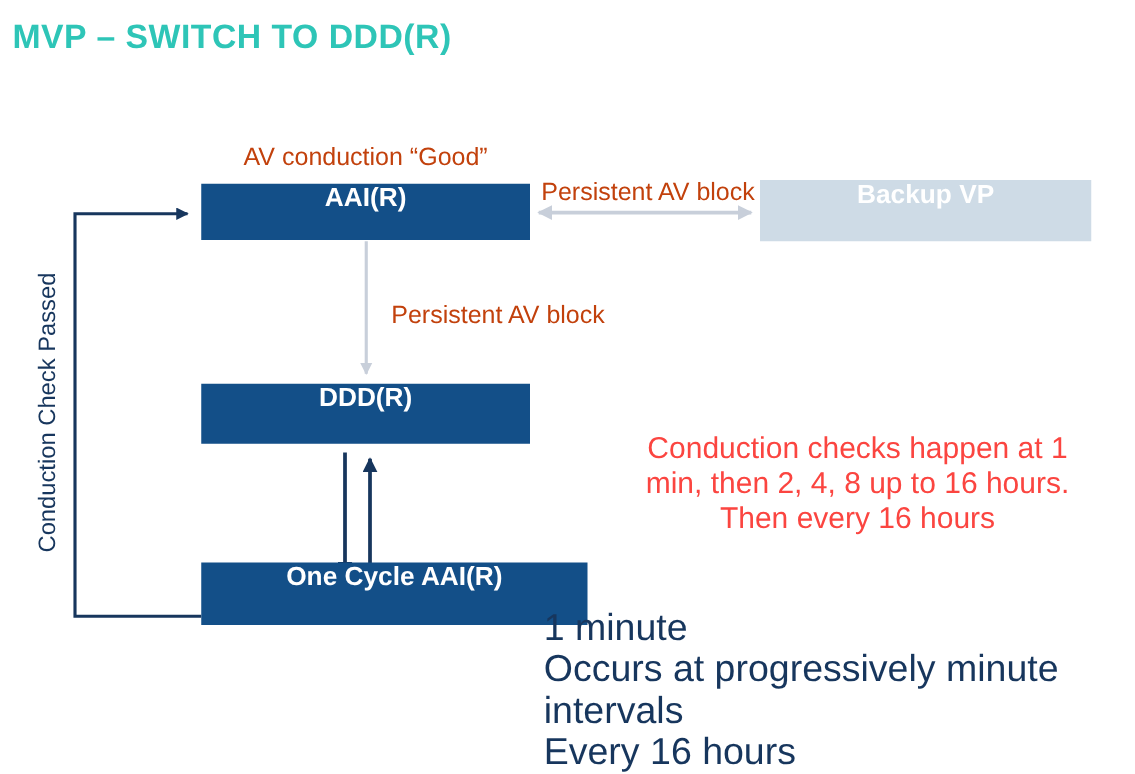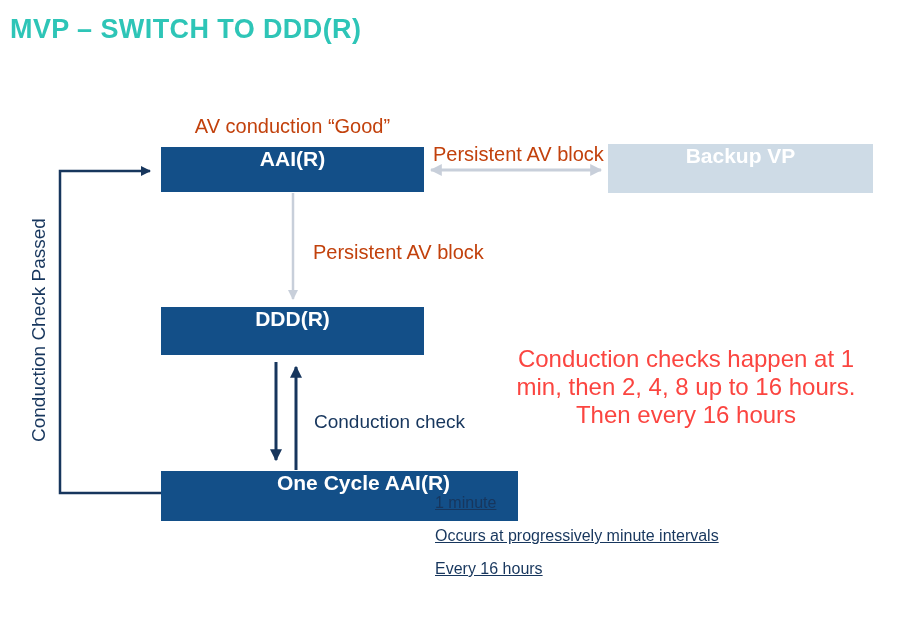--- a/index.html
+++ b/index.html
@@ -10,41 +10,41 @@
   .title{
     position:absolute;left:10px;top:14px;margin:0;
     font-size:27px;font-weight:800;letter-spacing:.4px;color:#2EC5B7;
   }
   .node{
     position:absolute;display:flex;justify-content:center;
     background:#134F88;color:#ffffff;font-weight:bold;font-size:21px;
   }
   .node.aai{left:161px;top:147px;width:263px;height:45px;}
   .node.ddd{left:161px;top:307px;width:263px;height:48px;}
-  .node.one-cycle{left:161px;top:471px;width:309px;height:50px;padding-left:48px;}
+  .node.one-cycle{left:161px;top:450px;width:309px;height:50px;}
   .node.backup{left:608px;top:144px;width:265px;height:49px;background:#CEDBE6;}
   .gray-label{
     position:absolute;color:#c2410c;font-size:20px;white-space:nowrap;
   }
   .lbl-good{left:161px;top:115px;width:263px;text-align:center;}
   .lbl-transient{left:433px;top:143px;}
   .lbl-persistent{left:313px;top:241px;}
   .lbl-check{
     position:absolute;left:314px;top:411px;color:#17365D;font-size:19px;white-space:nowrap;
   }
   .vlabel{
     position:absolute;left:-71px;top:321px;width:220px;text-align:center;
     transform:rotate(-90deg);color:#17365D;font-size:19px;font-weight:500;white-space:nowrap;
   }
   .red-note{
     position:absolute;left:500px;top:345px;width:372px;text-align:center;
     color:#FB4540;font-size:24px;line-height:28px;
   }
   .timing{
-    position:absolute;left:435px;top:486px;color:#17365D;font-size:16px;line-height:33px;text-decoration:underline;
+    position:absolute;left:435px;top:486px;color:#17365D;font-size:30px;line-height:33px;
   }
   svg.wires{position:absolute;left:0;top:0;width:908px;height:619px;}
 </style>
 </head>
 <body>
 
 <div class="canvas">
 
   <h1 class="title">MVP – SWITCH TO DDD(R)</h1>
 
@@ -73,21 +73,20 @@
   <div class="node ddd">
     <span>DDD(R)</span>
   </div>
   <div class="node one-cycle">
     <span>One Cycle AAI(R)</span>
   </div>
 
   <div class="gray-label lbl-good">AV conduction “Good”</div>
   <div class="gray-label lbl-transient">Persistent AV block</div>
   <div class="gray-label lbl-persistent">Persistent AV block</div>
-  <div class="lbl-check">Conduction check</div>
   <div class="vlabel">Conduction Check Passed</div>
 
   <div class="red-note">
     <div>Conduction checks happen at 1</div>
     <div>min, then 2, 4, 8 up to 16 hours.</div>
     <div>Then every 16 hours</div>
   </div>
 
   <div class="timing">
     <div>1 minute</div>

